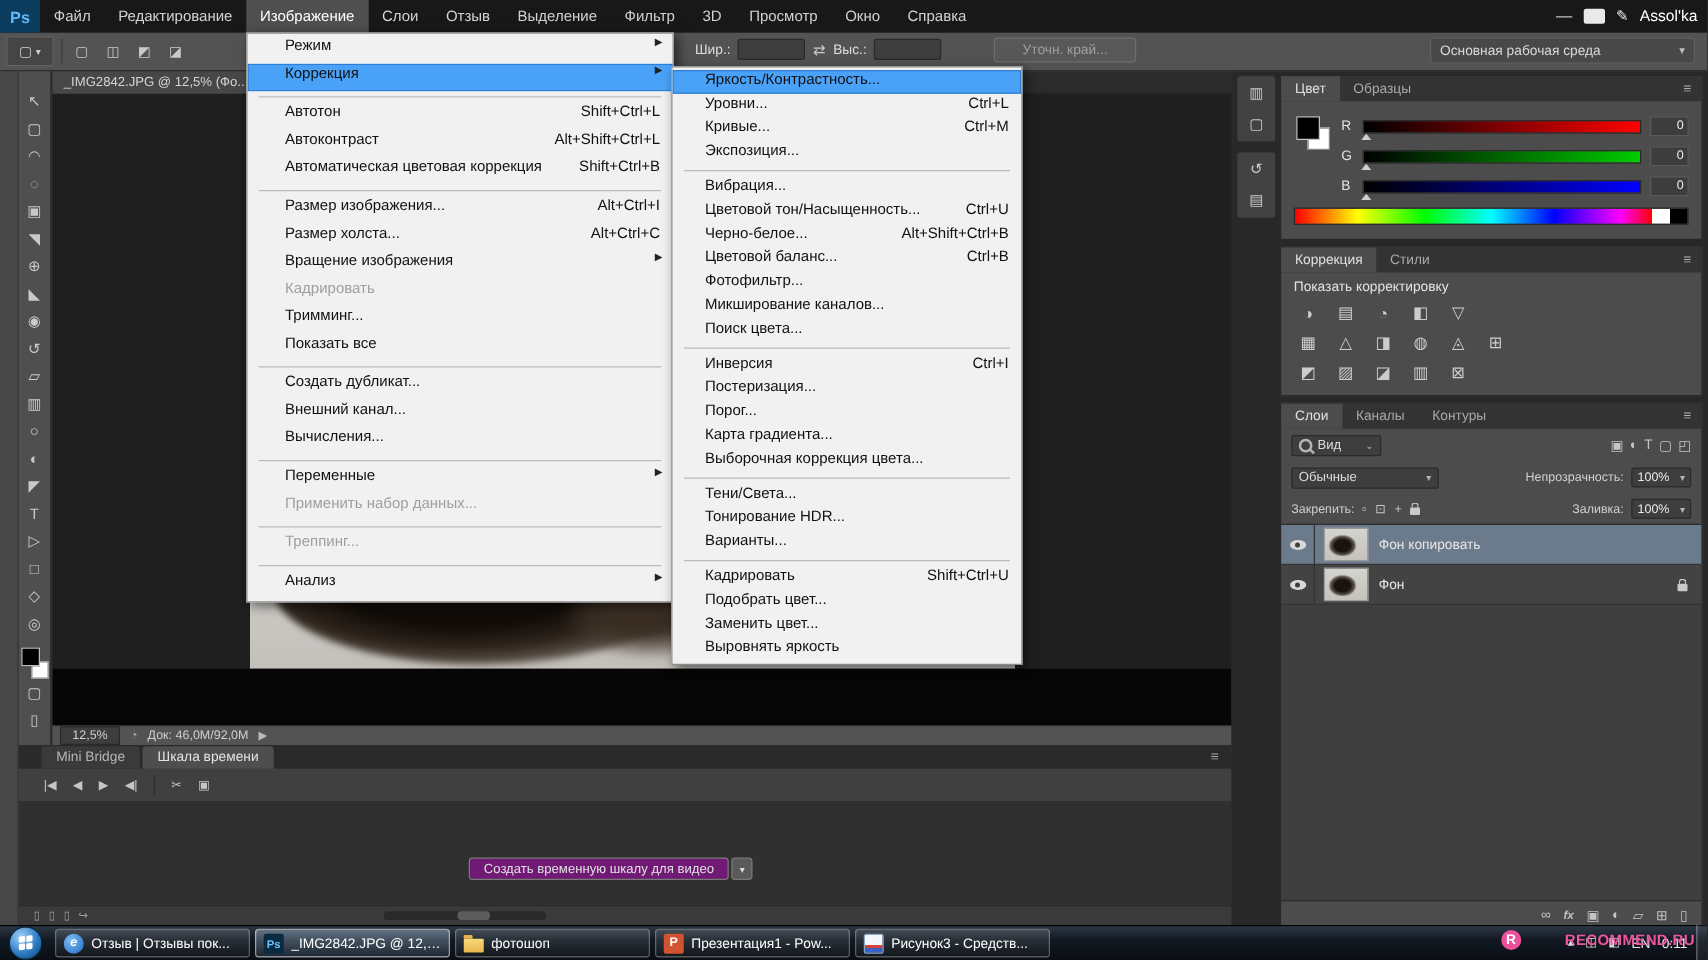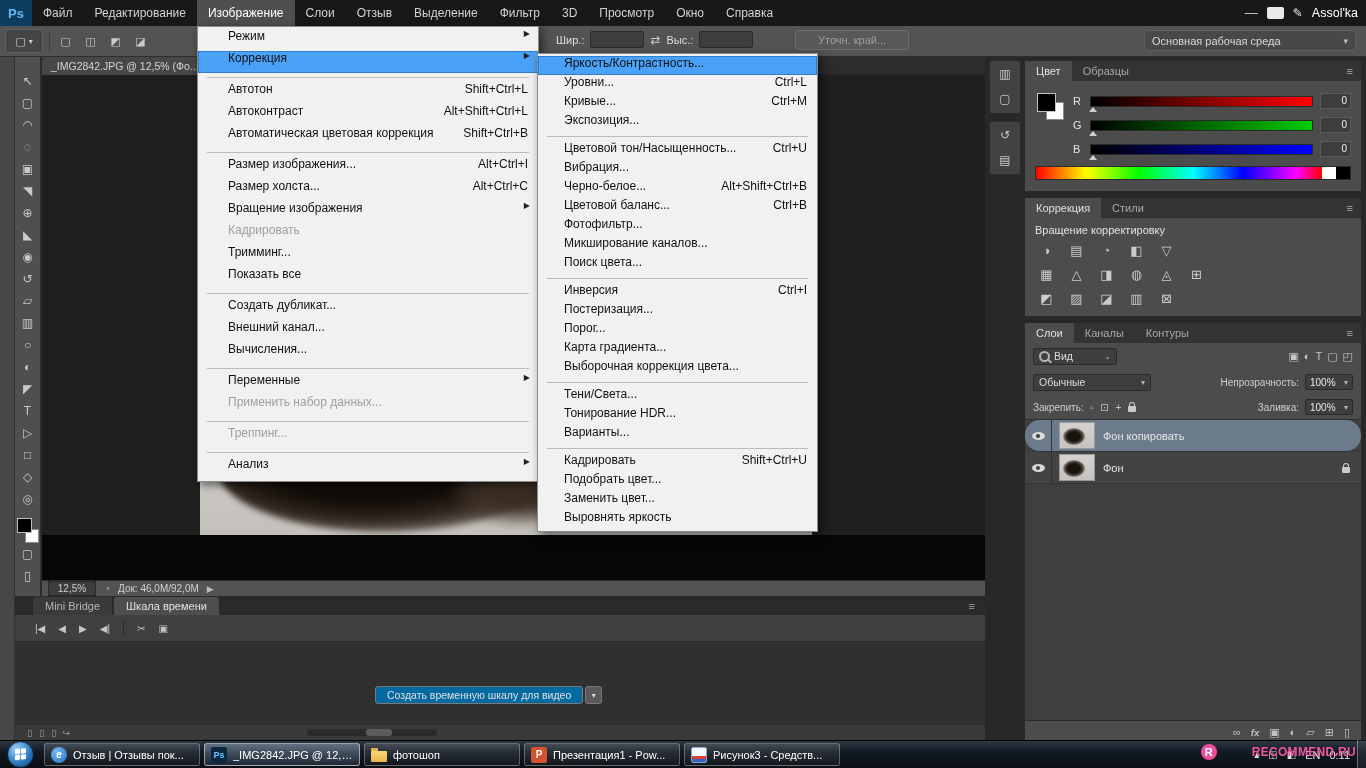--- a/index.html
+++ b/index.html
@@ -52,21 +52,21 @@
   
   #timeline{position:absolute;left:15px;top:596px;width:970px;height:144px;background:#383838;z-index:5;}
   .tl-tabs{height:19px;background:#2a2a2a;display:flex;align-items:flex-end;padding-left:18px;gap:2px;}
   .tl-tab{height:18px;line-height:18px;padding:0 12px;font-size:11px;color:#b5b5b5;background:#3a3a3a;border-radius:3px 3px 0 0;}
   .tl-tab.active{background:#4e4e4e;color:#e2e2e2;}
   .tl-menu{margin-left:auto;margin-right:10px;color:#a8a8a8;font-size:11px;line-height:18px;}
   .tl-controls{height:26px;background:#404040;border-bottom:1px solid #2b2b2b;display:flex;align-items:center;gap:13px;padding-left:20px;color:#c6c6c6;font-size:10px;}
   .tl-vsep{width:1px;height:16px;background:#2b2b2b;}
   .tl-main{position:relative;height:82px;background:#303030;}
   .create-row{position:absolute;left:50%;top:44px;transform:translateX(-55%);display:flex;gap:2px;}
-  .create-btn{height:16px;background:#0369a1;border:1px solid #7a7a7a;border-radius:3px;font-size:10.5px;color:#e0e0e0;padding:0 11px;line-height:16px;white-space:nowrap;}
+  .create-btn{height:16px;background:#701a75;border:1px solid #7a7a7a;border-radius:3px;font-size:10.5px;color:#e0e0e0;padding:0 11px;line-height:16px;white-space:nowrap;}
   .create-dd{width:15px;height:16px;background:#5a5a5a;border:1px solid #7a7a7a;border-radius:3px;color:#ddd;font-size:8px;display:flex;align-items:center;justify-content:center;}
   .tl-bottom{height:15px;background:#3a3a3a;border-top:1px solid #2b2b2b;display:flex;align-items:center;gap:7px;padding:0 12px;color:#9f9f9f;font-size:9px;}
   .tl-slider{width:130px;height:7px;background:#2a2a2a;border-radius:3px;margin-left:230px;position:relative;}
   .tl-slider .handle{position:absolute;left:45%;top:0;width:26px;height:7px;background:#5c5c5c;border-radius:3px;}
   
   #right-strip{position:absolute;left:989px;top:60px;width:32px;z-index:5;}
   .rs-group{background:#424242;border:1px solid #2c2c2c;border-radius:3px;margin-bottom:7px;display:flex;flex-direction:column;align-items:center;padding:6px 0;gap:10px;}
   .rs-icon{width:18px;height:15px;color:#c9c9c9;font-size:12px;text-align:center;line-height:15px;}
   
   #right-panels{position:absolute;left:1024px;top:60px;width:338px;height:684px;display:flex;flex-direction:column;gap:5px;z-index:5;}
@@ -93,38 +93,38 @@
     background:linear-gradient(to right,#f00 0,#ff0 16%,#0f0 33%,#0ff 50%,#00f 66%,#f0f 83%,#f00 91%,#fff 91% 95.5%,#000 95.5%);}
   #adj-panel{height:120px;}
   .adj-title{font-size:11px;color:#e2e2e2;padding:6px 10px 3px;}
   #adj-rows{padding:0 8px;}
   .adj-row{display:flex;gap:3px;margin-bottom:2px;}
   .adj-tile{width:27px;height:22px;display:flex;align-items:center;justify-content:center;color:#cccccc;font-size:13px;}
   #layers-panel{flex:1;display:flex;flex-direction:column;}
   .lp-row{display:flex;align-items:center;gap:6px;padding:0 8px;}
   .lp-filter{height:26px;}
   .combo{height:17px;background:#3e3e3e;border:1px solid #2a2a2a;border-radius:2px;display:flex;align-items:center;gap:4px;padding:0 5px;font-size:10.5px;color:#ddd;box-sizing:border-box;}
-  .kind-combo{width:84px;}
+  .kind-combo{width:72px;}
   .blend-combo{width:118px;}
   .combo .caret{margin-left:auto;color:#b5b5b5;font-size:8px;}
   .mag{width:7px;height:7px;border:2px solid #b5b5b5;border-radius:50%;position:relative;display:inline-block;flex:none;}
   .mag::after{content:"";position:absolute;width:5px;height:2px;background:#b5b5b5;transform:rotate(45deg);right:-4px;bottom:-2px;}
   .lp-filter-icons{margin-left:auto;display:flex;gap:5px;color:#c5c5c5;font-size:11px;}
   .lp-blend{height:26px;}
   .sm-label{font-size:10px;color:#cfcfcf;white-space:nowrap;}
   .ml-auto{margin-left:auto;}
   .val-box{width:48px;height:16px;background:#3e3e3e;border:1px solid #2a2a2a;border-radius:2px;display:flex;align-items:center;font-size:10px;color:#e8e8e8;padding:0 4px;box-sizing:border-box;}
   .val-box .caret{margin-left:auto;color:#b5b5b5;font-size:8px;}
   .lp-lock{height:24px;}
   .lock-icons{display:flex;gap:7px;align-items:center;color:#c5c5c5;font-size:10px;}
   .mini-lock{position:relative;width:8px;height:6px;background:#c9c9c9;border-radius:1px;display:inline-block;margin-top:4px;}
   .mini-lock::before{content:"";position:absolute;left:1px;top:-4px;width:4px;height:4px;border:1px solid #c9c9c9;border-bottom:none;border-radius:3px 3px 0 0;}
   .lp-list{flex:1;background:#3f3f3f;border-top:1px solid #2e2e2e;}
   .layer-row{height:31px;display:flex;align-items:center;border-bottom:1px solid #343434;background:#434343;}
-  .layer-row.selected{background:#6c7b8b;border-radius:15px;}
+  .layer-row.selected{background:#6c7b8b;}
   .eye-cell{width:26px;height:100%;display:flex;align-items:center;justify-content:center;border-right:1px solid #343434;flex:none;}
   .eye{width:13px;height:8px;background:#d9d9d9;border-radius:50%;position:relative;display:inline-block;}
   .eye::after{content:"";position:absolute;left:4px;top:2px;width:4px;height:4px;background:#3f3f3f;border-radius:50%;}
   .layer-thumb{width:34px;height:25px;margin:0 8px 0 7px;border:1px solid #9a9a9a;background:linear-gradient(#d5d3cf,#c6c3be);position:relative;overflow:hidden;flex:none;}
   .layer-thumb::after{content:"";position:absolute;left:3px;top:5px;width:22px;height:17px;background:radial-gradient(ellipse,#1a120c 0 40%,rgba(40,30,22,.7) 60%,transparent 74%);}
   .layer-name{font-size:11px;color:#e6e6e6;white-space:nowrap;}
   .layer-lock{margin-left:auto;margin-right:11px;}
   .lp-bottom{height:22px;background:#4c4c4c;border-top:1px solid #2a2a2a;display:flex;align-items:center;justify-content:flex-end;gap:10px;padding:0 11px;color:#c3c3c3;font-size:11px;}
   .fx{font-size:9.5px;font-style:italic;font-weight:bold;}
   
@@ -349,21 +349,21 @@
     </div>
     <div class="spectrum"></div>
   </div>
 
   <div class="panel" id="adj-panel">
     <div class="p-header" id="adj-tabs">
         <div class="p-tab active">Коррекция</div>
         <div class="p-tab">Стили</div>
         <span class="p-menu">≡</span>
       </div>
-    <div class="adj-title">Вращение корректировку</div>
+    <div class="adj-title">Показать корректировку</div>
     <div id="adj-rows">
         <div class="adj-row">
           <div class="adj-tile">◑</div>
           <div class="adj-tile">▤</div>
           <div class="adj-tile">◔</div>
           <div class="adj-tile">◧</div>
           <div class="adj-tile">▽</div>
         </div>
         <div class="adj-row">
           <div class="adj-tile">▦</div>
@@ -540,25 +540,25 @@
     </div>
     <div class="menu-item">
       <span class="mi-label">Кривые...</span>
       <span class="mi-short">Ctrl+M</span>
     </div>
     <div class="menu-item">
       <span class="mi-label">Экспозиция...</span>
     </div>
     <div class="menu-sep"></div>
     <div class="menu-item">
+      <span class="mi-label">Вибрация...</span>
+    </div>
+    <div class="menu-item">
       <span class="mi-label">Цветовой тон/Насыщенность...</span>
       <span class="mi-short">Ctrl+U</span>
-    </div>
-    <div class="menu-item">
-      <span class="mi-label">Вибрация...</span>
     </div>
     <div class="menu-item">
       <span class="mi-label">Черно-белое...</span>
       <span class="mi-short">Alt+Shift+Ctrl+B</span>
     </div>
     <div class="menu-item">
       <span class="mi-label">Цветовой баланс...</span>
       <span class="mi-short">Ctrl+B</span>
     </div>
     <div class="menu-item">

